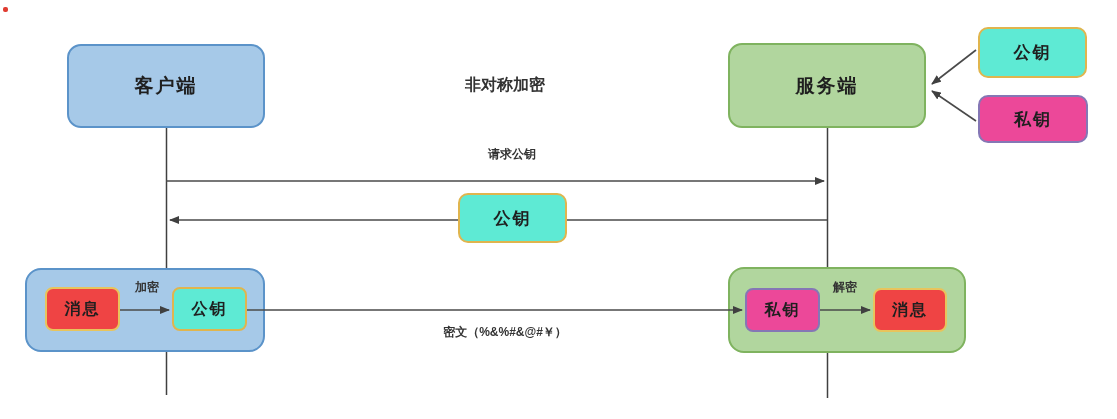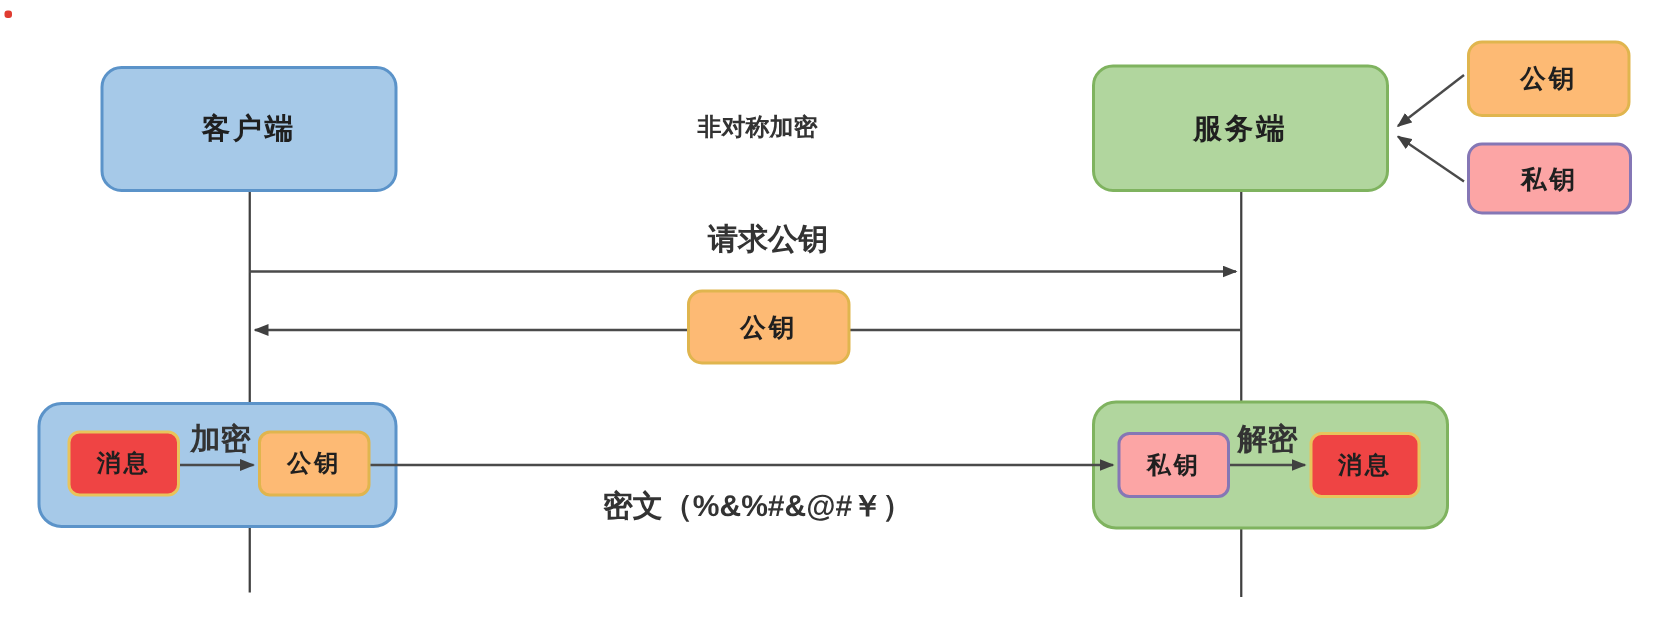--- a/index.html
+++ b/index.html
@@ -27,22 +27,22 @@
   }
   
   .actor {
     border-radius: 14px;
     font-size: 19px;
     color: #1f1f1f;
     z-index: 3;
   }
   .client-fill { background: #a6c9e8; border: 2px solid #5b93c9; }
   .server-fill { background: #b1d69e; border: 2px solid #7fb35f; }
-  .yellow-fill { background: #fdba74; border: 2px solid #e0b54e; text-align: right; }
-  .purple-fill { background: #fca5a5; border: 2px solid #8577b5; }
+  .yellow-fill { background: #5eead4; border: 2px solid #e0b54e; text-align: right; }
+  .purple-fill { background: #ec4899; border: 2px solid #8577b5; }
   .cream-fill  { background: #ef4444; border: 2px solid #e8c45c; }
 
   .keybox { border-radius: 10px; font-size: 17px; color: #1f1f1f; z-index: 3; }
   .smallbox { border-radius: 8px; font-size: 16px; color: #1f1f1f; z-index: 3; }
 
   .container-group {
     position: absolute;
     border-radius: 16px;
     box-sizing: border-box;
     z-index: 2;
@@ -50,21 +50,21 @@
 
   .lbl {
     position: absolute;
     transform: translateX(-50%);
     white-space: nowrap;
     font-weight: 600;
     color: #333333;
     z-index: 3;
   }
   .lbl-title { font-size: 16px; }
-  .lbl-msg { font-size: 20px; }
+  .lbl-msg { font-size: 12px; }
 
   .red-dot {
     position: absolute;
     left: 3px; top: 7px;
     width: 5px; height: 5px;
     background: #e03c31;
     border-radius: 2px;
     z-index: 5;
   }
 </style>

